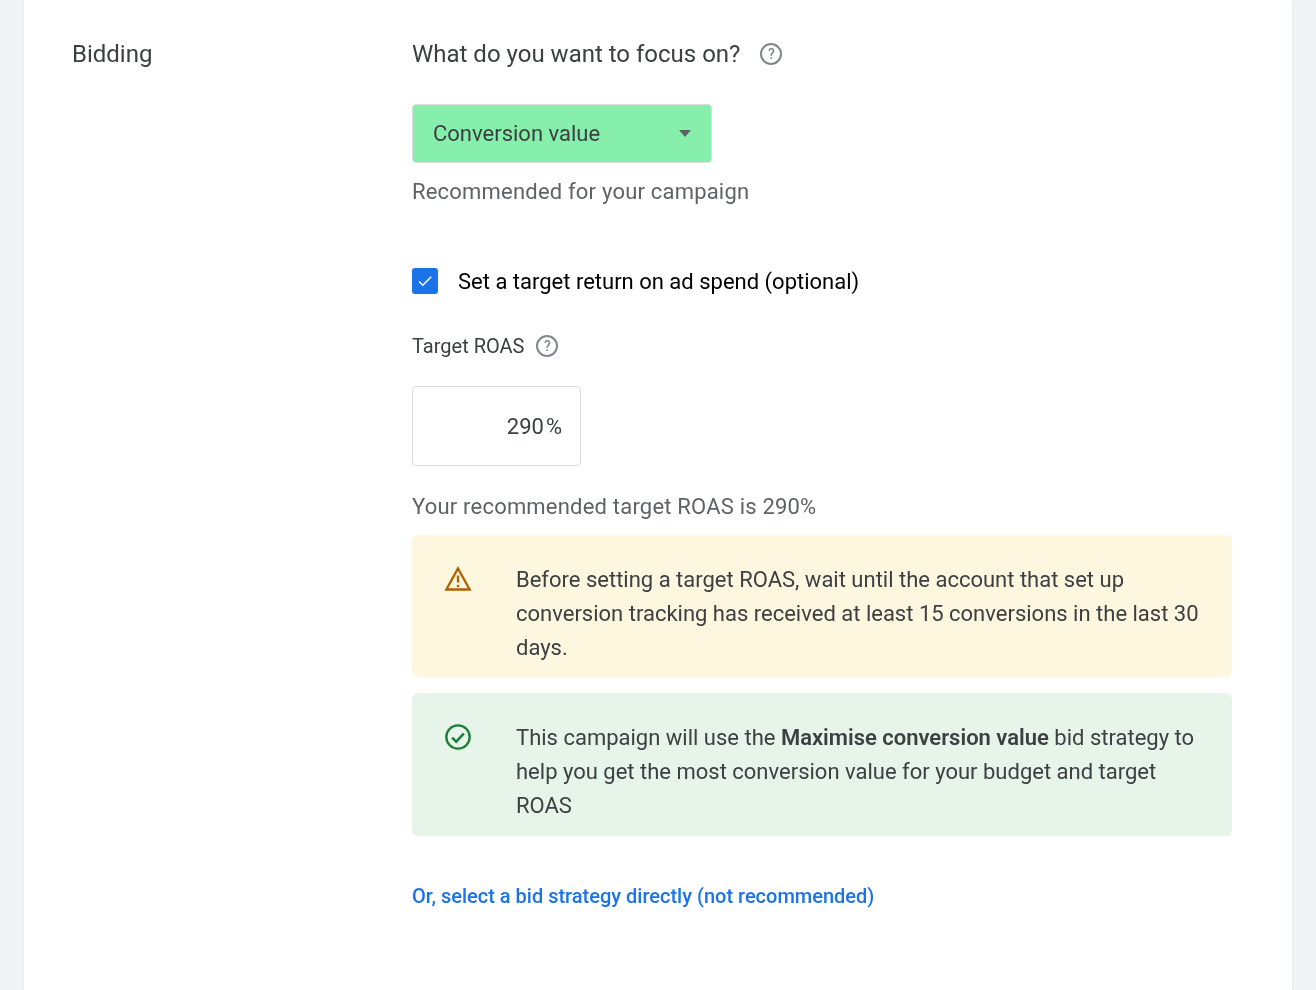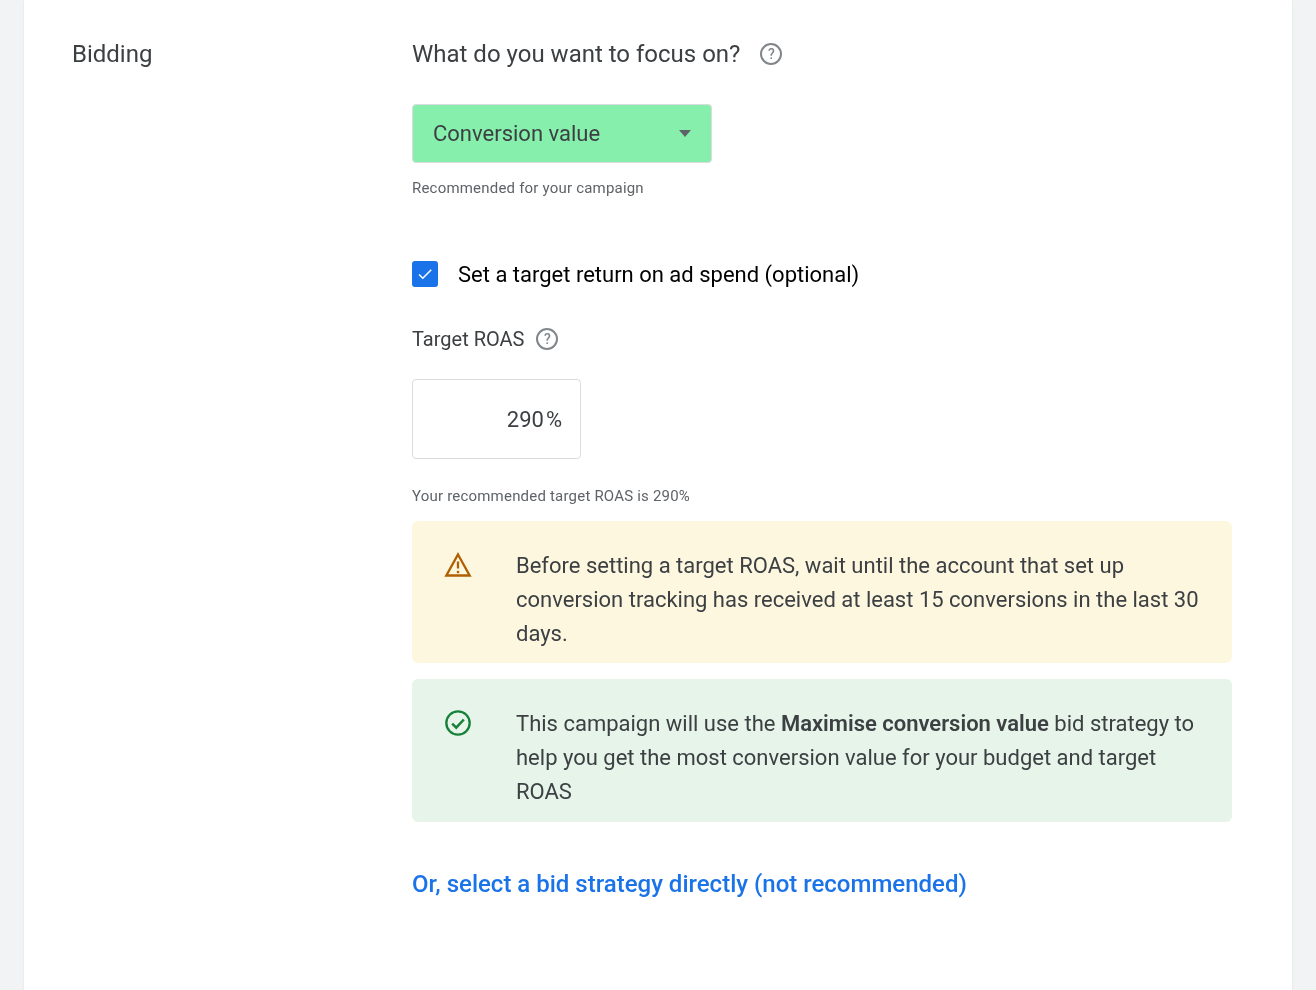--- a/index.html
+++ b/index.html
@@ -78,21 +78,21 @@
     .dropdown-caret {
       width: 0;
       height: 0;
       border-left: 6px solid transparent;
       border-right: 6px solid transparent;
       border-top: 7px solid #5f6368;
       margin-left: auto;
     }
     .helper-text {
       color: #5f6368;
-      font-size: 15px;
+      font-size: 22px;
       margin-top: 16px;
       letter-spacing: 0.2px;
     }
     .checkbox-row {
       display: flex;
       align-items: center;
       gap: 20px;
       margin-top: 64px;
     }
     .checkbox {
@@ -166,21 +166,21 @@
     .alert-text {
       font-size: 22px;
       line-height: 1.55;
       color: #3c4043;
     }
     .alert-text b {
       font-weight: 600;
     }
     .alt-link {
       color: #1a73e8;
-      font-size: 24px;
+      font-size: 20px;
       font-weight: 500;
       margin-top: 48px;
       cursor: pointer;
       display: inline-block;
     }
   </style>
 </head>
 <body>
 
 <div class="card">

